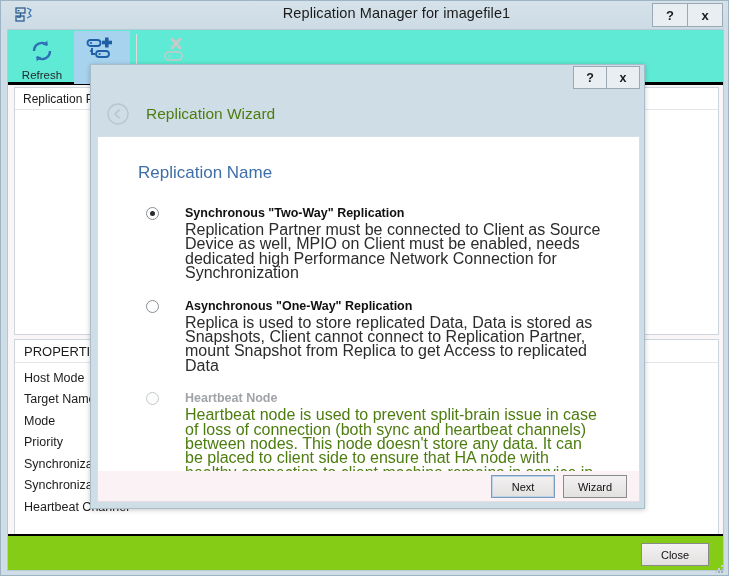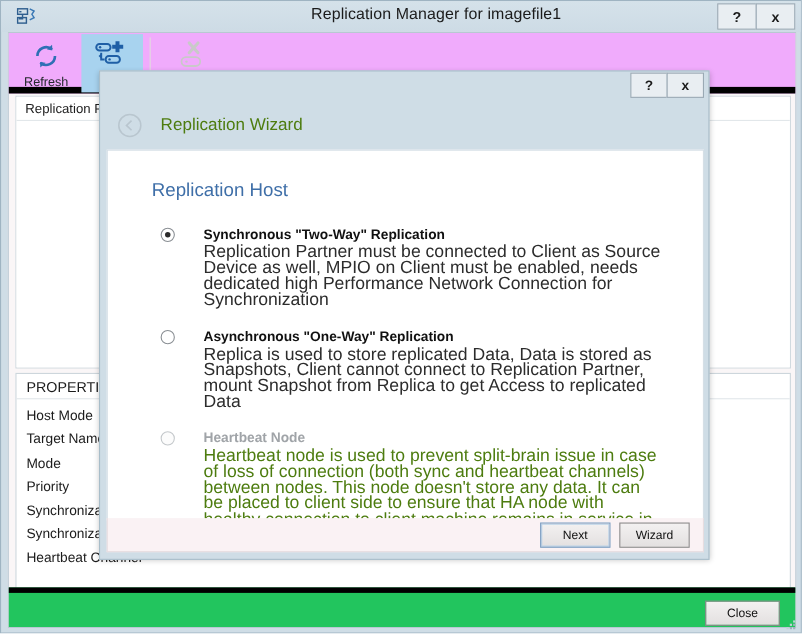--- a/index.html
+++ b/index.html
@@ -86,22 +86,22 @@
     border: 1px solid #b8c8d2;
     box-sizing: border-box;
   }
 
   
   .ribbon {
     position: absolute;
     left: 0; top: 0;
     width: 100%;
     height: 55px;
-    background: #f0abfc;
-    border-bottom: 6px solid #000000;
+    background: #5eead4;
+    border-bottom: 3px solid #000000;
     box-sizing: border-box;
   }
   .rb-item {
     position: absolute;
     top: 1px;
     width: 56px;
     height: 53px;
     display: flex;
     flex-direction: column;
     align-items: center;
@@ -219,22 +219,22 @@
     color: #1c1c1c;
   }
 
   
   .footer {
     position: absolute;
     left: 0;
     bottom: 0;
     width: 100%;
     height: 36px;
-    background: #22c55e;
-    border-top: 5px solid #000000;
+    background: #84cc16;
+    border-top: 2px solid #000000;
     box-sizing: border-box;
   }
   .btn {
     font-family: "Liberation Sans", sans-serif;
     font-size: 11px;
     color: #101010;
     background: linear-gradient(180deg,#f3f1f1 0%, #e3e0e0 100%);
     border: 1px solid #8a8a8a;
     height: 23px;
     min-width: 64px;
@@ -552,21 +552,21 @@
       <span class="back-btn">
         <svg width="24" height="24" viewBox="0 0 24 24">
           <circle cx="12" cy="12" r="10" fill="none" stroke="#b9c6cf" stroke-width="1.4"></circle>
           <path d="M13.6 7.6 L9 12 L13.6 16.4" fill="none" stroke="#b9c6cf" stroke-width="1.5"></path>
         </svg>
       </span>
       <span class="dlg-head-title">Replication Wizard</span>
     </div>
 
     <div class="dlg-body">
-      <div class="dlg-heading">Replication Host</div>
+      <div class="dlg-heading">Replication Name</div>
 
       <div class="opt-list">
 
         <div class="opt">
           <span class="radio checked"></span>
           <span class="opt-text">
             <div class="opt-title">Synchronous "Two-Way" Replication</div>
             <div class="opt-desc">Replication Partner must be connected to Client as Source Device as well, MPIO on Client must be enabled, needs dedicated high Performance Network Connection for Synchronization</div>
           </span>
         </div>

